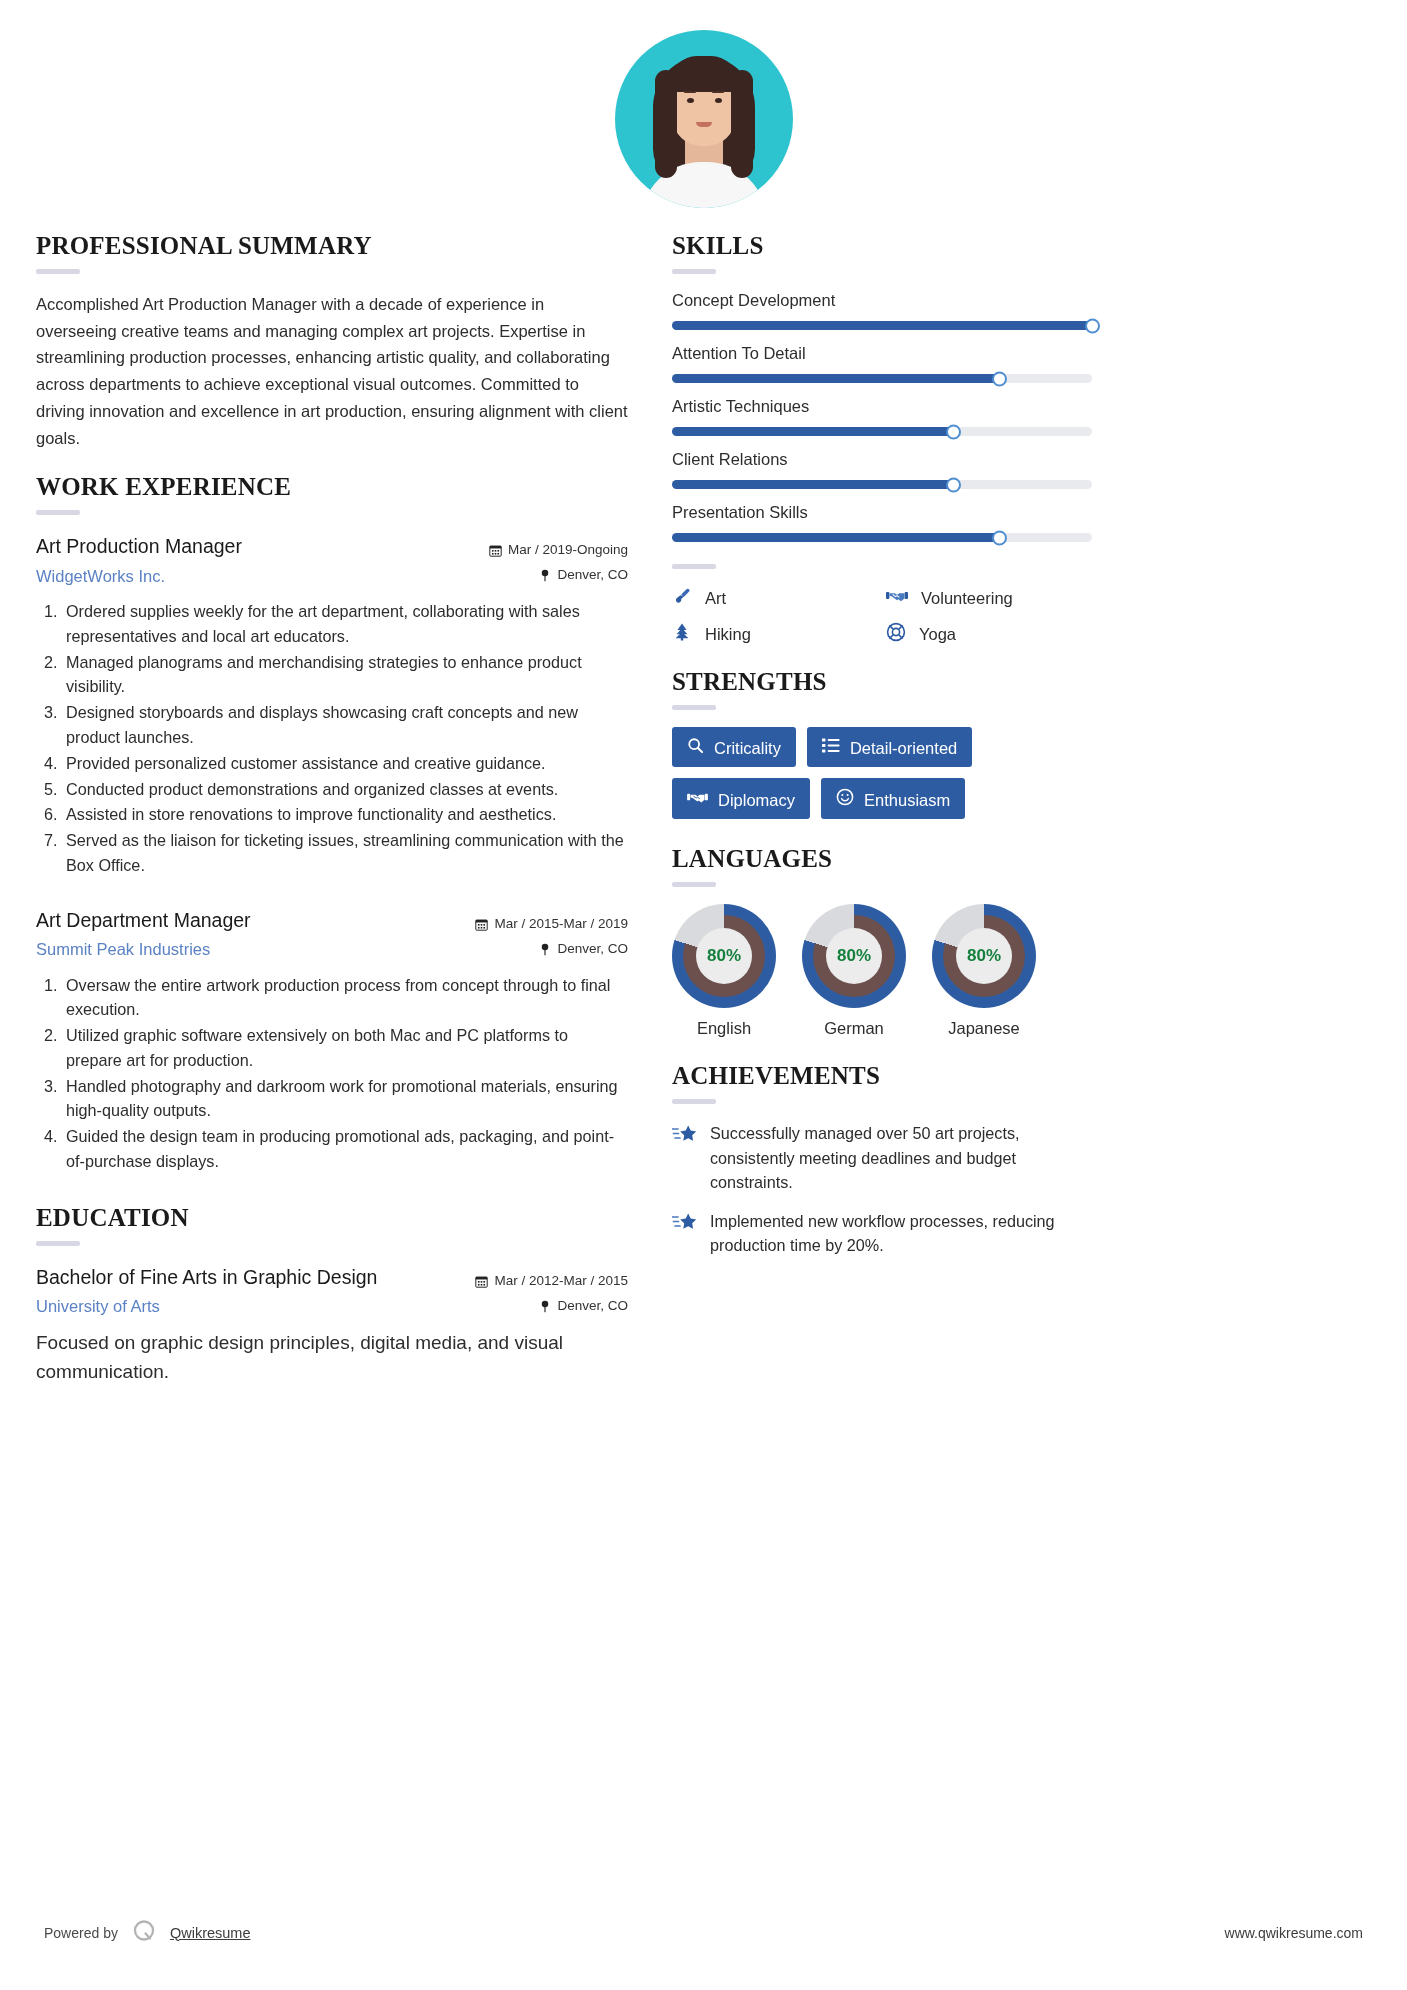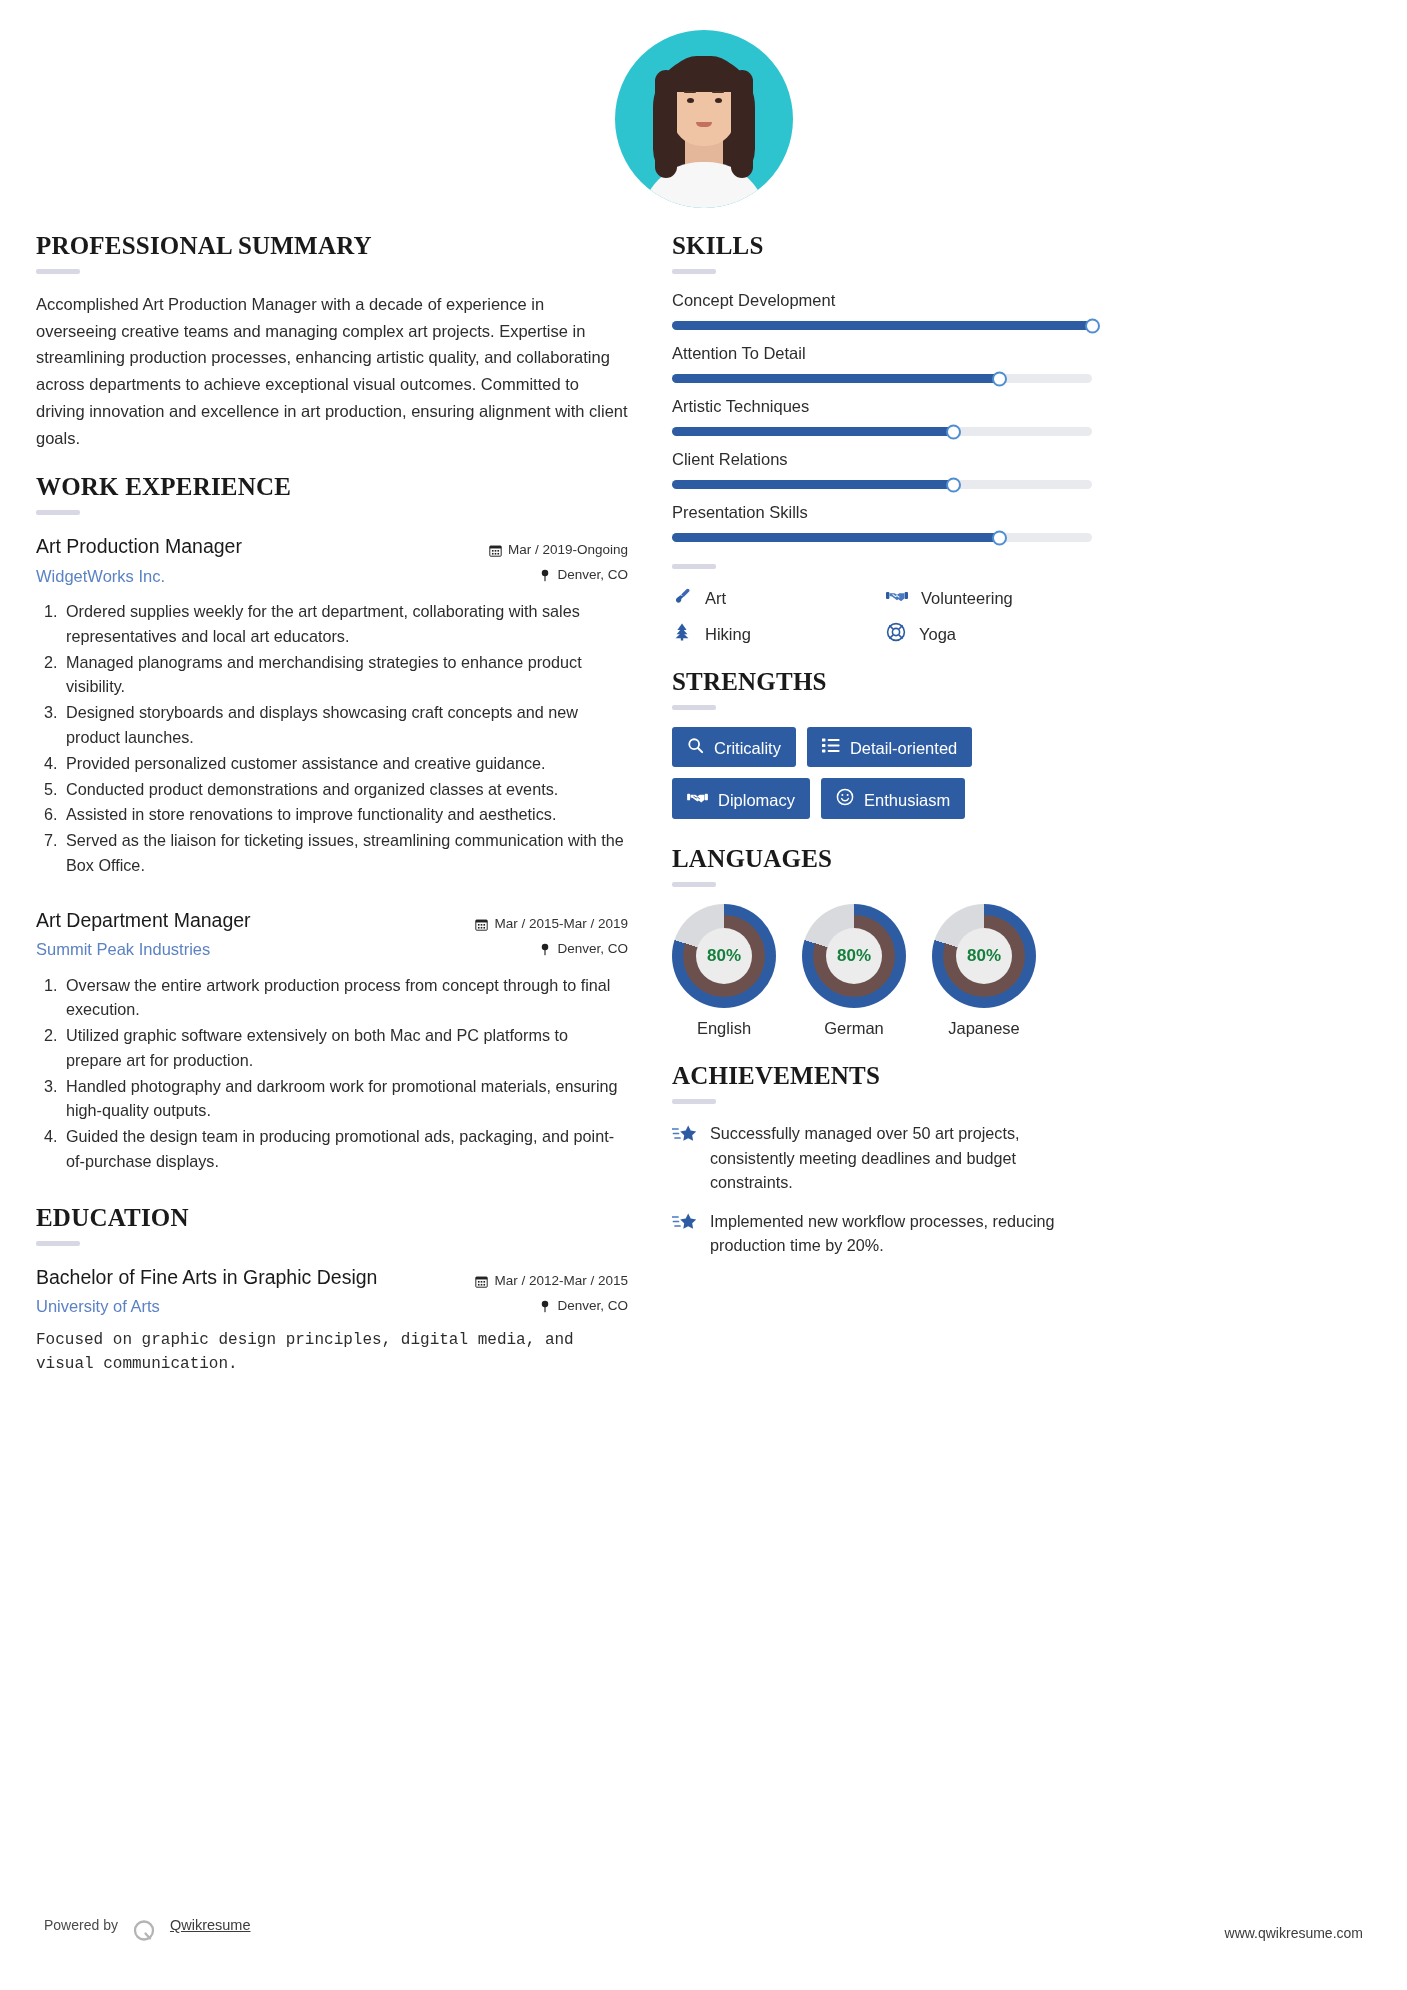--- a/index.html
+++ b/index.html
@@ -157,25 +157,24 @@
   .meta-ico { display: inline-block; line-height: 0; }
   .bullets {
     margin: 10px 0 0 0;
     padding-left: 26px;
     font-size: 16.2px;
     line-height: 1.53;
     color: #2d2d2d;
   }
   .bullets li { padding-left: 4px; margin-bottom: 1px; }
   .edu-desc {
-    font-size: 16px;
+    font-size: 19px;
     line-height: 1.55;
     color: #2d2d2d;
     margin-top: 8px;
-    font-family: Liberation Mono, monospace;
   }
 
   
   .skill { margin-bottom: 14px; }
   .skill-name {
     font-size: 16.5px;
     color: #2d2d2d;
     margin-bottom: 11px;
   }
   .skill-track {
@@ -289,20 +288,21 @@
   .footer {
     position: absolute;
     left: 0; right: 0; bottom: 42px;
     padding: 0 44px;
     display: flex;
     align-items: center;
     justify-content: space-between;
   }
   .powered {
     display: flex;
+    align-items: center;
     gap: 12px;
     font-size: 14px;
     color: #4a4a4a;
   }
   .brand {
     font-size: 14.5px;
     color: #3c3c3c;
     text-decoration: underline;
   }
   .site {

